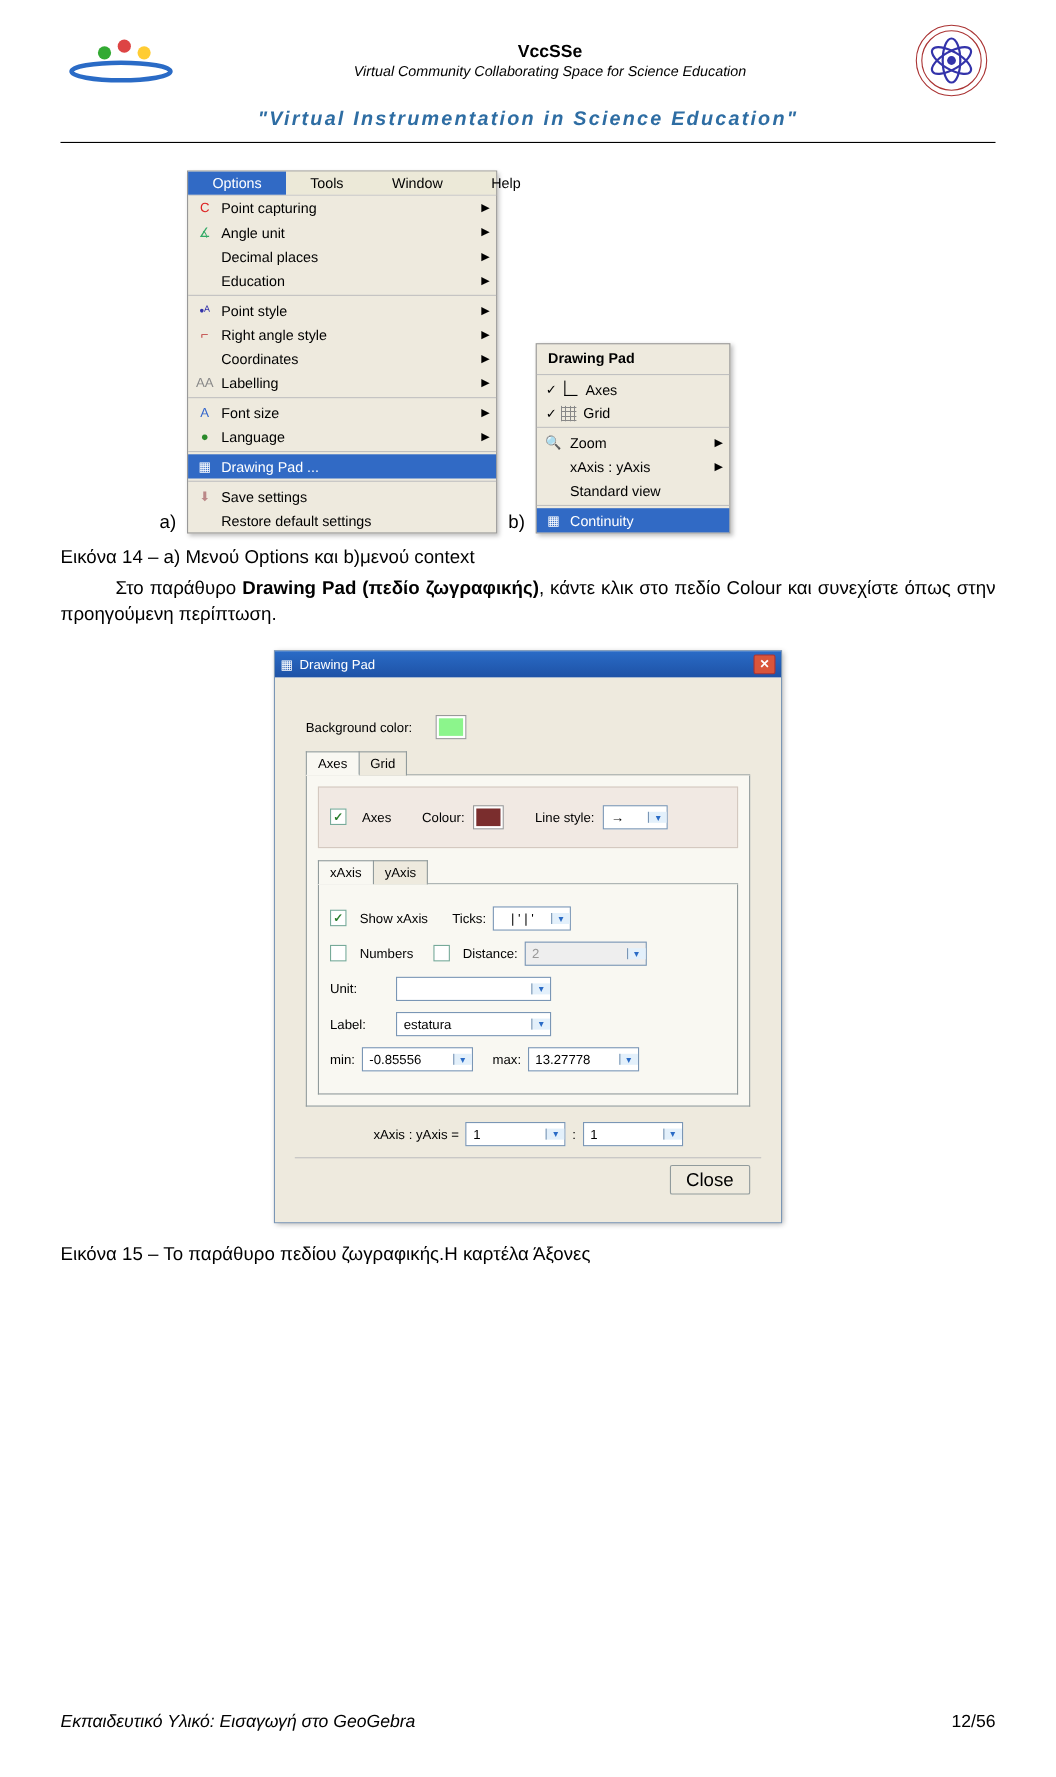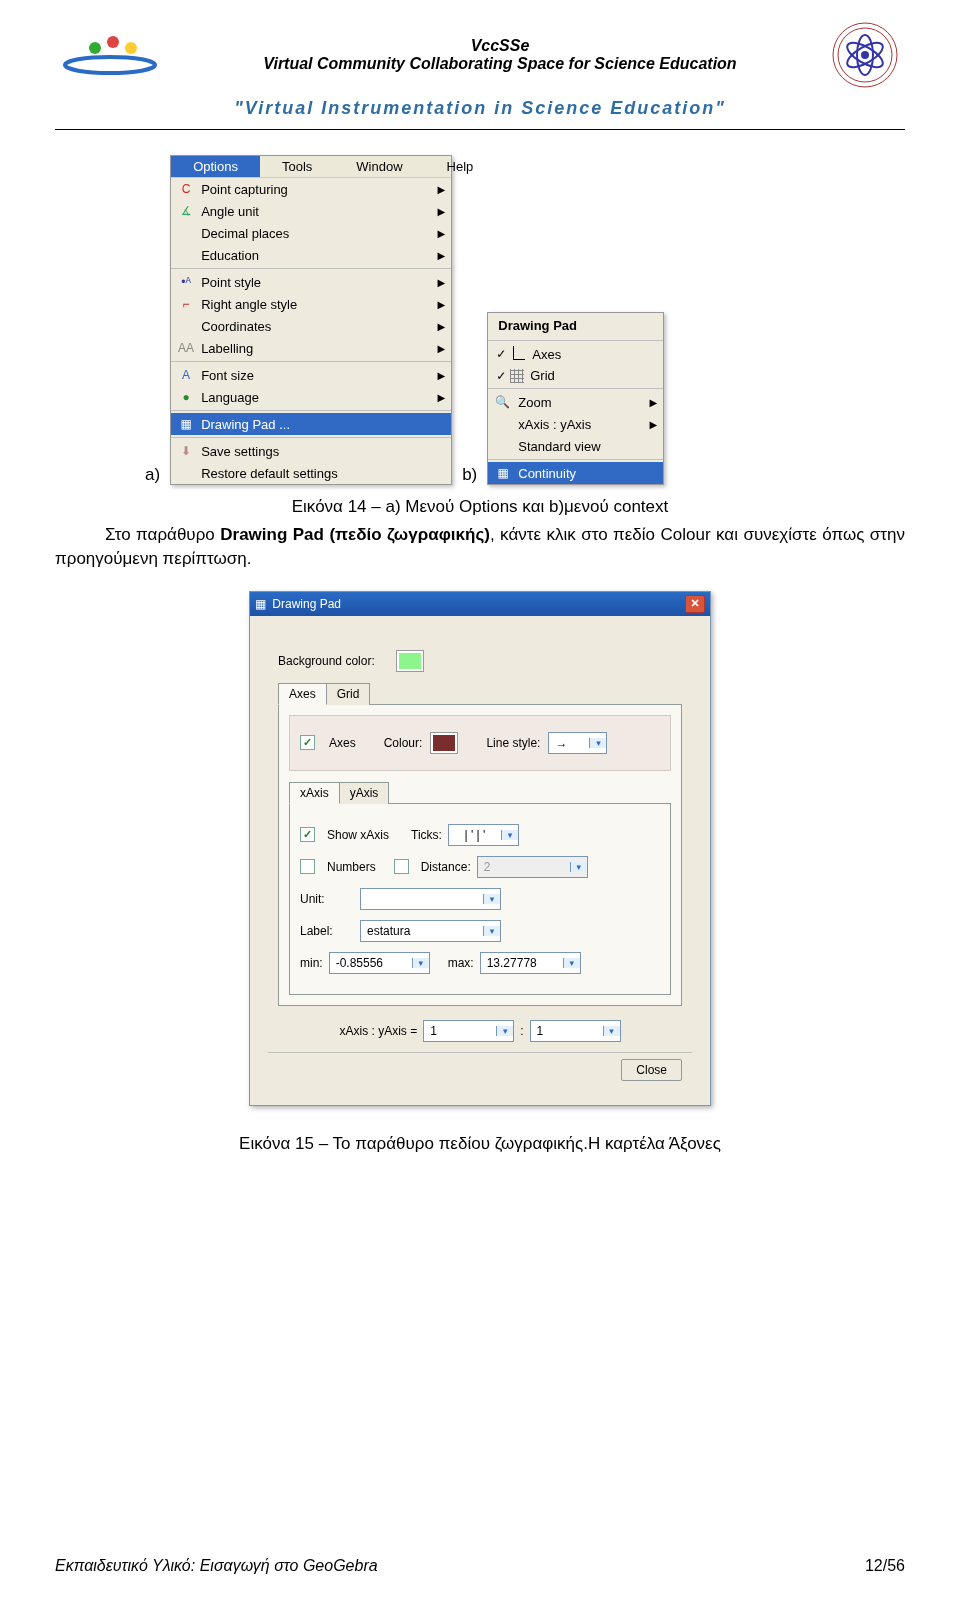--- a/index.html
+++ b/index.html
@@ -1,38 +1,38 @@
 <!DOCTYPE html>
 <html><head>
 <meta charset="utf-8">
 <style>
 body{margin:0;font-family:Arial,Helvetica,sans-serif;font-size:14px;color:#000;background:#fff}
 .page{width:960px;min-height:1615px;margin:0 auto;position:relative;padding:20px 55px 40px;box-sizing:border-box}
 .header{display:flex;align-items:center;justify-content:space-between;gap:10px}
 .logo-left{flex-shrink:0;width:120px;height:50px;display:flex;align-items:center}
 .logo-right{flex-shrink:0;width:80px;height:70px;display:flex;align-items:center;justify-content:center}
 .header-text{text-align:center;flex:1}
-.header-line1{font-style:italic;font-weight:bold;font-size:16px}
-.header-line2{font-style:italic;font-weight:bold;font-size:16px}
+.header-line1{font-weight:bold;font-size:16px}
+.header-line2{font-style:italic;font-weight:normal;font-size:13px}
 .header-sub{text-align:center;font-style:italic;font-weight:bold;color:#2e6da3;font-size:18px;margin-top:8px;letter-spacing:2px}
 hr.hdr{border:0;border-top:1px solid #000;margin:10px 0 25px}
 .figures-row{display:flex;align-items:flex-end;gap:10px;margin-left:90px;margin-top:20px}
 .ab{font-family:Arial;font-size:17px}
 .menu-a{background:#eeeade;border:1px solid #999;width:280px;box-shadow:2px 2px 4px rgba(0,0,0,.25)}
 .menubar{background:#ece9d8;border-bottom:1px solid #ccc;display:flex}
 .menubar span{padding:3px 22px;font-size:13px}
 .menubar span.sel{background:#316ac5;color:#fff}
 .mitem{display:flex;align-items:center;padding:3px 6px;font-size:13px}
 .mitem .ico{width:18px;height:16px;margin-right:6px;display:flex;align-items:center;justify-content:center;font-size:12px}
 .mitem .arr{margin-left:auto;font-size:10px}
 .mitem.hl{background:#316ac5;color:#fff}
 .msep{border-top:1px solid #c0c0c0;margin:2px 0}
 .menu-b{background:#eeeade;border:1px solid #999;width:175px;box-shadow:2px 2px 4px rgba(0,0,0,.25)}
 .mb-title{font-weight:bold;padding:5px 10px;font-size:13px}
-.caption{text-align:center;font-size:17px;margin-top:12px}
+.caption{text-align:left;font-size:17px;margin-top:12px}
 .body-text{font-size:17px;line-height:1.4;margin-top:6px;text-align:justify}
 .body-text .indent{display:inline-block;width:50px}
 b.kw{font-weight:bold}
 .dialog{width:460px;margin:20px auto 0;border:1px solid #7a96b5;box-shadow:2px 2px 5px rgba(0,0,0,.3);font-family:Tahoma,Arial,sans-serif;font-size:12px}
 .dlg-title{background:linear-gradient(to bottom,#2a6bc6,#1e52a6);color:#fff;display:flex;align-items:center;padding:3px 5px;gap:6px;font-size:12px}
 .dlg-title .x{margin-left:auto;width:18px;height:16px;background:#d9553a;border:1px solid #a33;border-radius:2px;display:flex;align-items:center;justify-content:center;color:#fff;font-weight:bold;font-size:11px}
 .dlg-body{background:#eeeade;padding:28px}
 .row{display:flex;align-items:center;gap:8px;margin:6px 0}
 .swatchbox{border:1px solid #999;background:#fff;padding:2px;display:inline-flex}
 .sw{width:22px;height:16px}
@@ -43,21 +43,21 @@
 .inset{background:#f1e9e3;border:1px solid #d4c9c0;padding:10px;margin-bottom:10px}
 .chk{width:13px;height:13px;border:1px solid #7a9;background:#fff;display:inline-flex;align-items:center;justify-content:center;color:#2a7d2a;font-size:11px;font-weight:bold;margin-right:6px}
 .chk.on::before{content:"✓"}
 .subtabs{display:flex;border-bottom:1px solid #919b9c}
 .sel-narrow{border:1px solid #7a96b5;background:#fff;display:inline-flex;align-items:center;height:20px;font-size:12px}
 .sel-narrow .val{padding:0 6px;min-width:28px}
 .sel-narrow .dd{width:16px;background:#e3f0fb;border-left:1px solid #7a96b5;text-align:center;font-size:9px;color:#2a6bc6}
 .sel-narrow.dis{background:#eee;color:#999}
 .form-row{display:flex;align-items:center;gap:6px;margin:10px 0}
 .lbl{min-width:54px}
-.btn{background:#eeeade;border:1px solid #919b9c;padding:3px 14px;border-radius:2px;font-size:12px}
+.btn{background:#eeeade;border:1px solid #919b9c;padding:3px 14px;border-radius:2px;font-size:17px}
 .footer-row{display:flex;align-items:center;justify-content:space-between;position:absolute;bottom:40px;left:55px;right:55px;font-style:italic;font-size:16px}
 .glyph-axes{display:inline-block;width:16px;height:16px;position:relative;margin-right:6px}
 .glyph-axes::before{content:"";position:absolute;left:3px;top:0;width:1px;height:14px;background:#000}
 .glyph-axes::after{content:"";position:absolute;left:3px;bottom:2px;width:12px;height:1px;background:#000}
 .glyph-grid{display:inline-block;width:14px;height:14px;position:relative;margin-right:6px;background:repeating-linear-gradient(0deg,#888 0 1px,transparent 1px 4px),repeating-linear-gradient(90deg,#888 0 1px,transparent 1px 4px)}
 .check{display:inline-block;width:14px;text-align:center;font-size:12px;margin-right:2px}
 </style>
 </head>
 <body>
 
@@ -306,19 +306,19 @@
             <span class="dd">▾</span>
           </span>
       </div>
       <div style="height:1px;background:#c0c0c0;margin:10px -10px"></div>
       <div style="text-align:right">
         <span class="btn">Close</span>
       </div>
     </div>
   </div>
 
-  <div class="caption" style="margin-top:28px">Εικόνα 15 – Το παράθυρο πεδίου ζωγραφικής.Η καρτέλα Άξονες</div>
+  <div class="caption" style="margin-top:18px">Εικόνα 15 – Το παράθυρο πεδίου ζωγραφικής.Η καρτέλα Άξονες</div>
 
   <div class="footer-row">
     <span>Εκπαιδευτικό Υλικό: Εισαγωγή στο GeoGebra</span>
     <span style="font-style:normal">12/56</span>
   </div>
 </div>
 
 </body></html>

